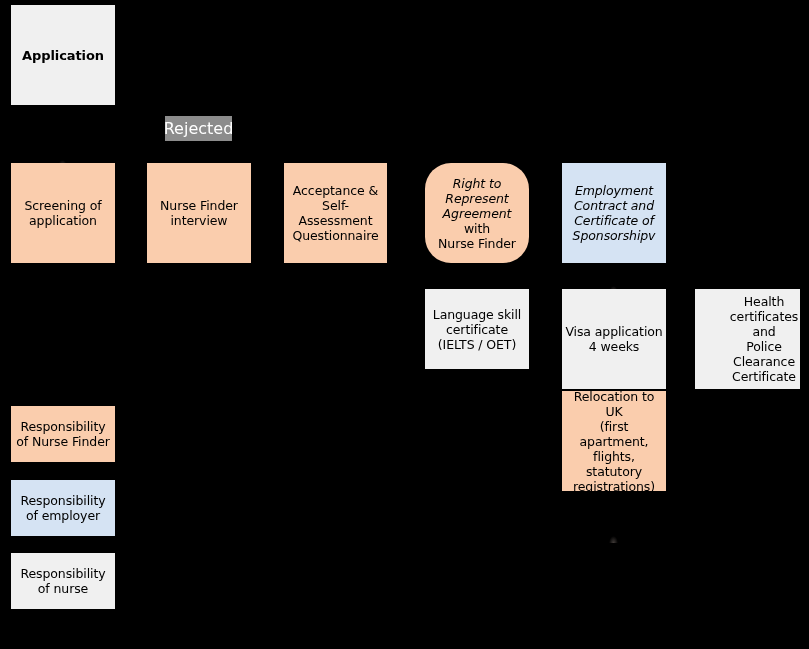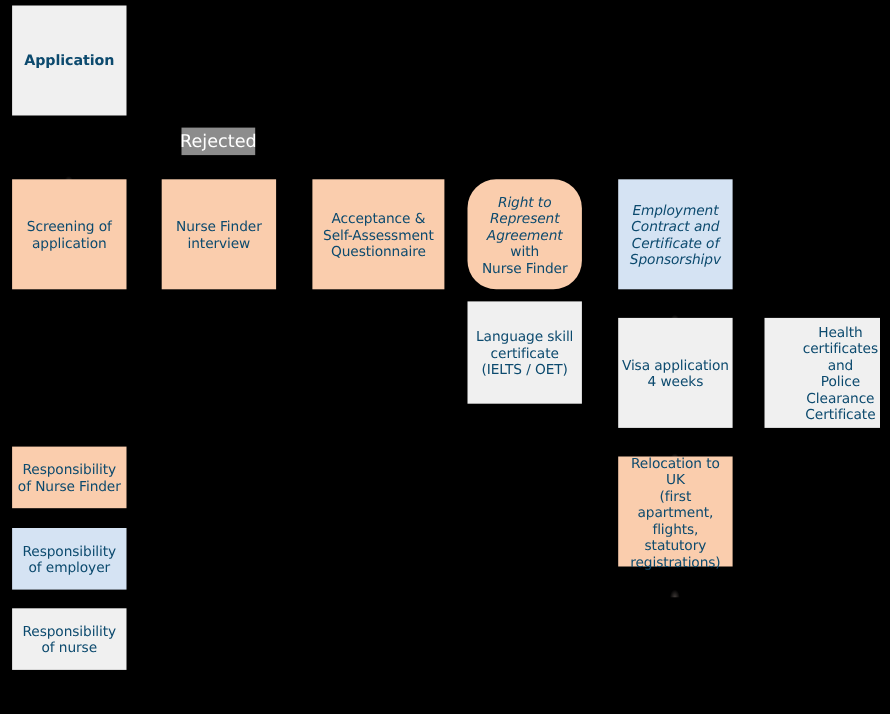--- a/index.html
+++ b/index.html
@@ -15,21 +15,21 @@
     overflow: hidden;
     font-family: "DejaVu Sans", "Liberation Sans", sans-serif;
   }
   .node {
     position: absolute;
     box-sizing: border-box;
     display: flex;
     align-items: center;
     justify-content: center;
     text-align: center;
-    color: #0c4a6e;
+    color: #000000;
     font-size: 12.5px;
     line-height: 15px;
     padding: 2px 3px;
     white-space: pre-line;
     letter-spacing: -0.1px;
   }
   .fill-peach { background: #facdad; }
   .fill-blue  { background: #d5e3f3; }
   .fill-white { background: #f0f0f0; }
   .fill-gray  { background: #8c8c8c; color: #ffffff; }
@@ -67,51 +67,51 @@
 
   <div class="tag fill-gray" style="left:165px; top:116px; width:67px; height:25px;">Rejected</div>
 
   <div class="arrow-stub" style="left:58px; top:160px;"></div>
   <div class="node fill-peach" style="left:11px; top:163px; width:104px; height:100px;">Screening of
 application</div>
 
   <div class="node fill-peach" style="left:147px; top:163px; width:104px; height:100px;">Nurse Finder
 interview</div>
 
-  <div class="node fill-peach" style="left:284px; top:163px; width:120px; height:100px;">Acceptance &amp;
+  <div class="node fill-peach" style="left:284px; top:163px; width:103px; height:100px;">Acceptance &amp;
 Self-Assessment
 Questionnaire</div>
 
   <div class="node fill-peach" style="left:425px; top:163px; width:104px; height:100px;border-radius:26px;"><span><span class="ital-part">Right to
 Represent
 Agreement</span><span class="norm-part"> with
 Nurse Finder</span></span></div>
 
   <div class="node fill-blue ital" style="left:562px; top:163px; width:104px; height:100px;">Employment
 Contract and
 Certificate of
 Sponsorshipv</div>
 
-  <div class="node fill-white" style="left:425px; top:274px; width:104px; height:93px;">Language skill
+  <div class="node fill-white" style="left:425px; top:289px; width:104px; height:80px;">Language skill
 certificate
 (IELTS / OET)</div>
 
   <div class="arrow-stub" style="left:609px; top:286px;"></div>
   <div class="node fill-white" style="left:562px; top:289px; width:104px; height:100px;">Visa application
 4 weeks</div>
 
   <div class="node fill-white" style="left:695px; top:289px; width:105px; height:100px;padding-left:36px;">Health
 certificates
 and
 Police
 Clearance
 Certificate</div>
 
   <div class="arrow-stub" style="left:609px; top:412px;"></div>
-  <div class="node fill-peach" style="left:562px; top:415px; width:104px; height:100px;">Relocation to UK
+  <div class="node fill-peach" style="left:562px; top:391px; width:104px; height:100px;">Relocation to UK
 (first apartment,
 flights, statutory
 registrations)</div>
 
   <div class="arrow-stub" style="left:609px; top:536px;"></div>
 
   <div class="node fill-peach" style="left:11px; top:406px; width:104px; height:56px;">Responsibility
 of Nurse Finder</div>
 
   <div class="node fill-blue" style="left:11px; top:480px; width:104px; height:56px;">Responsibility

